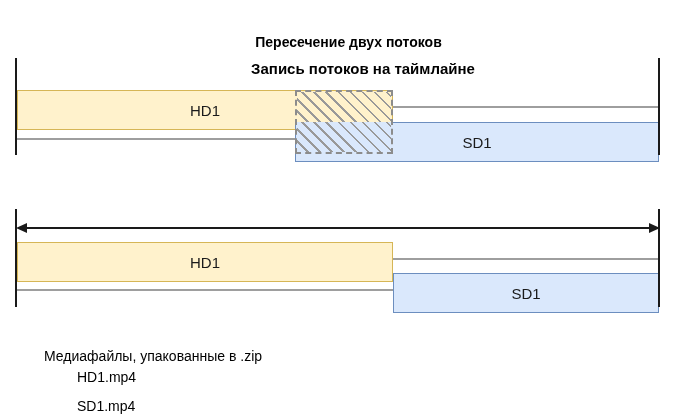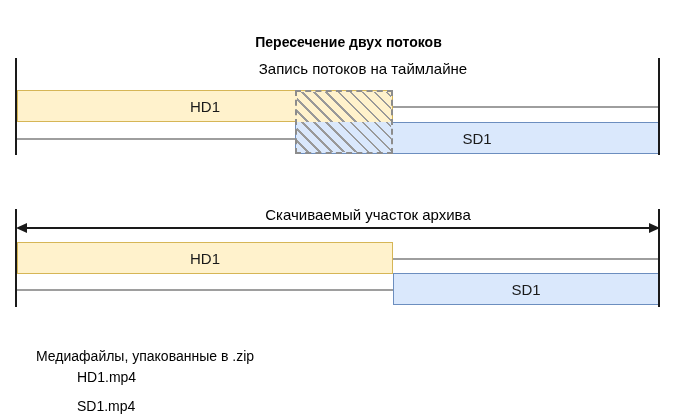--- a/index.html
+++ b/index.html
@@ -5,26 +5,26 @@
   html,body{margin:0;padding:0;background:#ffffff;}
   .canvas{
     position:relative;width:677px;height:420px;background:#ffffff;
     font-family:"Liberation Sans", sans-serif;color:#000;overflow:hidden;
   }
   .title{
     position:absolute;left:20px;right:0;top:10px;text-align:center;
     font-size:14px;font-weight:bold;white-space:nowrap;margin-top:24px;
   }
   .section-label{
-    position:absolute;font-size:15px;white-space:nowrap;transform:translateX(-50%);
+    position:absolute;font-size:15px;white-space:nowrap;transform:translateX(-50%);font-weight:bold;
   }
   .vline{position:absolute;width:2px;background:var(--line-black);}
   .track{position:absolute;height:2px;background:var(--track-line);}
   .bar{
-    position:absolute;height:32px;box-sizing:border-box;border:1px solid;
+    position:absolute;height:40px;box-sizing:border-box;border:1px solid;
     display:flex;align-items:center;justify-content:center;
     font-size:15px;color:#1a1a1a;
   }
   .bar-hd{background:var(--hd-fill);border-color:var(--hd-border);}
   .bar-sd{background:var(--sd-fill);border-color:var(--sd-border);}
   .overlap{
     position:absolute;left:295px;top:90px;width:98px;height:64px;
     box-sizing:border-box;border:2px dashed var(--overlap-border);
   }
   .overlap .half{width:100%;height:30px;}
@@ -33,21 +33,21 @@
       transparent 0, transparent 7px,
       var(--hatch-line) 7px, var(--hatch-line) 8.5px);
   }
   .half-hd{background-color:var(--hd-fill);}
   .half-sd{background-color:var(--sd-fill);}
   .arrow-line{position:absolute;height:2px;background:var(--line-black);}
   .arrowhead{position:absolute;width:0;height:0;
     border-top:5px solid transparent;border-bottom:5px solid transparent;}
   .arrowhead.left{border-right:11px solid var(--line-black);}
   .arrowhead.right{border-left:11px solid var(--line-black);}
-  .files-heading{position:absolute;left:36px;top:348px;font-size:14px;white-space:nowrap;}
+  .files-heading{position:absolute;left:44px;top:348px;font-size:14px;white-space:nowrap;}
   .file-item{position:absolute;left:39px;font-size:14px;white-space:nowrap;margin-left:38px;}
 </style>
 </head>
 <body>
 
 <div class="canvas">
 
   <div class="title">Пересечение двух потоков</div>
 
   <div class="section-label" style="left:363px;top:60px;">Запись потоков на таймлайне</div>
@@ -63,21 +63,20 @@
   </div>
 
   <div class="overlap">
     <div class="half half-hd hatch"></div>
     <div class="half half-sd hatch"></div>
   </div>
 
   <div class="vline" style="left:15px;top:58px;height:97px;"></div>
   <div class="vline" style="left:658px;top:58px;height:97px;"></div>
 
-  <div class="section-label" style="left:368px;top:206px;">Скачиваемый участок архива</div>
 
   <div class="arrow-line" style="left:26px;top:227px;width:625px;"></div>
   <div class="arrowhead left" style="left:16px;top:223px;"></div>
   <div class="arrowhead right" style="left:649px;top:223px;"></div>
 
   <div class="track" style="left:17px;top:258px;width:641px;"></div>
   <div class="track" style="left:17px;top:289px;width:641px;"></div>
 
   <div class="bar bar-hd" style="left:17px;top:242px;width:376px;">
     <span>HD1</span>

